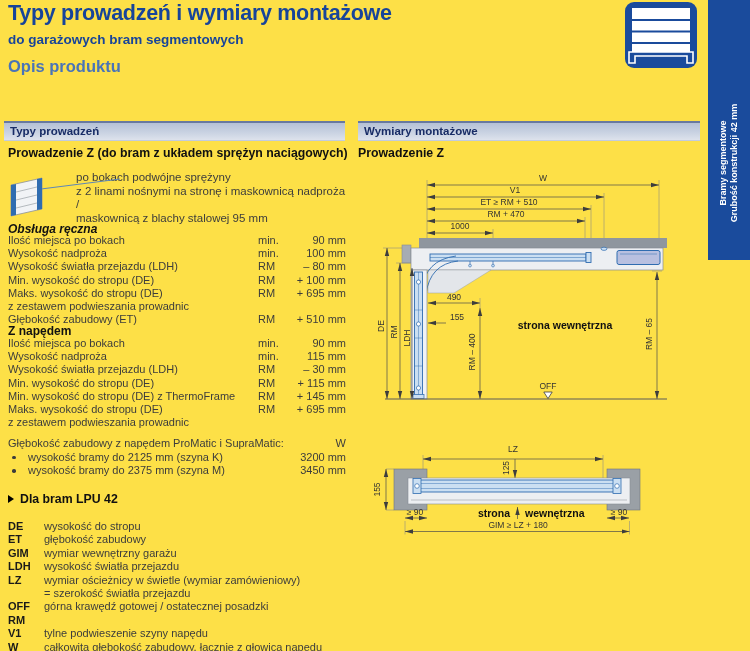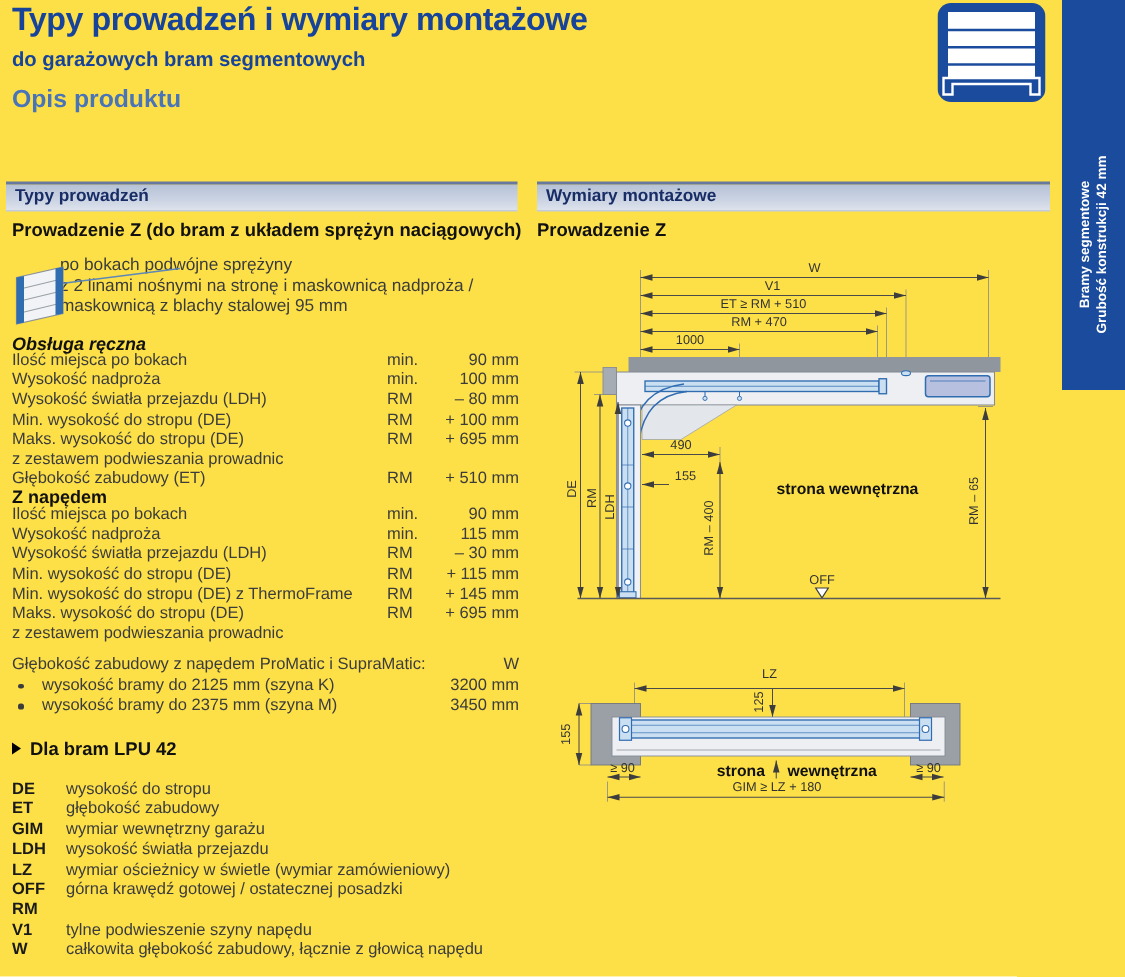--- a/index.html
+++ b/index.html
@@ -17,21 +17,21 @@
   .secbar{position:absolute;top:121px;height:20px;box-sizing:border-box;
         border-top:2px solid #68799f;border-bottom:1px solid #c2cbdd;
         background:linear-gradient(180deg,#b5c1d6 0%,#c9d2e2 55%,#dde2ec 100%);
         font-size:11.5px;font-weight:bold;color:#182c66;padding:2px 0 0 6px;}
   .secbar.l{left:4px;width:341px;}
   .secbar.r{left:358px;width:342px;}
   .subhead{position:absolute;top:146px;font-size:12.3px;font-weight:bold;color:#111;}
   .subhead.l{left:8px;} .subhead.r{left:358px;}
   
   .feature{position:absolute;left:8px;top:171px;width:338px;}
-  .feature .ftxt{margin-left:32px;font-size:11.5px;line-height:13.5px;}
+  .feature .ftxt{margin-left:68px;font-size:11.5px;line-height:13.5px;}
   .feature svg{position:absolute;left:0;top:2px;}
   .h2{position:absolute;left:8px;font-size:12px;font-weight:bold;color:#111;}
   .tbl{position:absolute;left:8px;width:338px;font-size:11px;line-height:13.2px;}
   .row{display:flex;}
   .row .lbl{width:250px;}
   .row .ref{width:32px;}
   .row .val{width:56px;text-align:right;white-space:nowrap;}
   .depth{position:absolute;left:8px;top:437px;width:338px;font-size:11px;line-height:13.6px;}
   .drow{display:flex;}
   .drow .dlabel{flex:1;}
@@ -217,20 +217,21 @@
         <div class="de">wymiar wewnętrzny garażu</div>
       </div>
     <div class="leg">
         <div class="ab">LDH</div>
         <div class="de">wysokość światła przejazdu</div>
       </div>
     <div class="leg">
         <div class="ab">LZ</div>
       <div class="de">
           <div>wymiar ościeżnicy w świetle (wymiar zamówieniowy)</div>
+          <div>= szerokość światła przejazdu</div>
         </div>
       </div>
     <div class="leg">
         <div class="ab">OFF</div>
         <div class="de">górna krawędź gotowej / ostatecznej posadzki</div>
       </div>
     <div class="leg">
         <div class="ab">RM</div>
       </div>
     <div class="leg">

